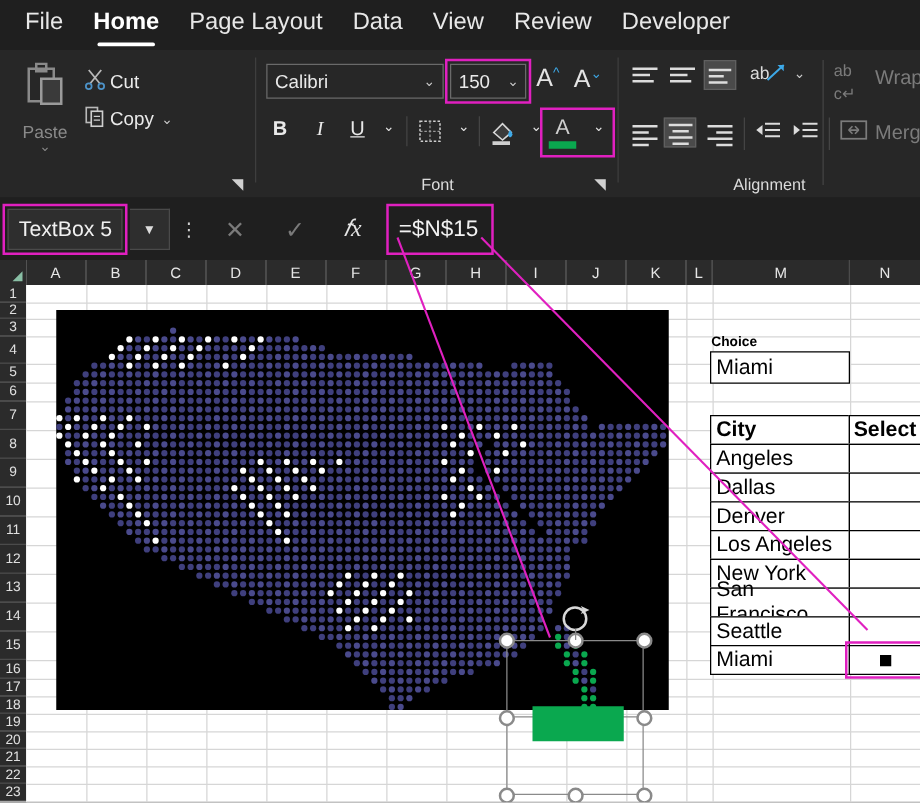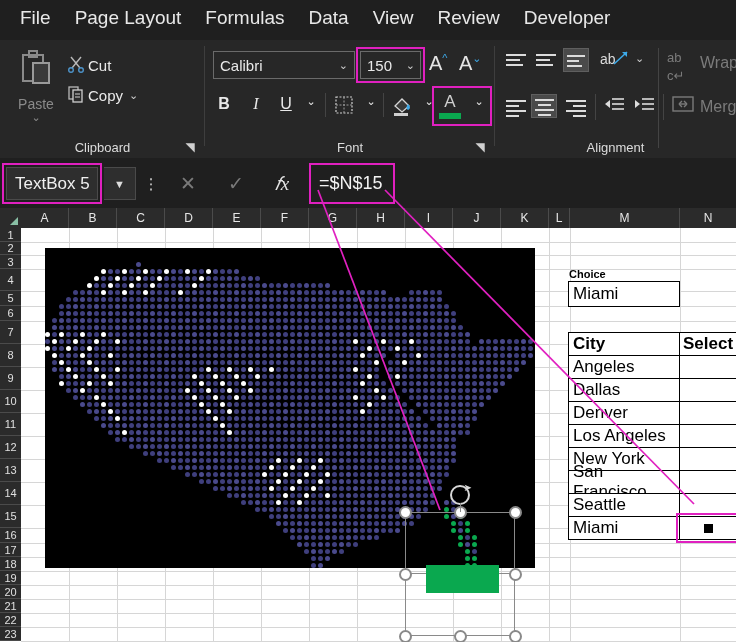--- a/index.html
+++ b/index.html
@@ -179,22 +179,22 @@
   
   .anno{ position:absolute; left:0; top:0; width:736px; height:642px; pointer-events:none; }
 </style>
 </head>
 <body>
 
 <div id="app">
 
   <div class="tabbar">
     <div class="tab">File</div>
+    <div class="tab active">Home</div>
     <div class="tab">Page Layout</div>
-    <div class="tab">Formulas</div>
     <div class="tab">Data</div>
     <div class="tab">View</div>
     <div class="tab">Review</div>
     <div class="tab">Developer</div>
   </div>
 
   <div class="ribbon">
 
     <div class="rgroup g-clip">
       <div class="paste">
@@ -226,21 +226,20 @@
             <rect x="6" y="5" width="9" height="12" fill="#2a2a2a" stroke="#cfcfcf" stroke-width="1.3"></rect>
             <line x1="8" y1="9" x2="13" y2="9" stroke="#cfcfcf" stroke-width="1"></line>
             <line x1="8" y1="12" x2="13" y2="12" stroke="#cfcfcf" stroke-width="1"></line>
           </svg>
         </span>
         <span>Copy</span>
         <span class="chev">⌄</span>
       </div>
 
 
-      <div class="glabel">Clipboard</div>
       <div class="launcher">◥</div>
       <div class="sep"></div>
     </div>
 
     <div class="rgroup g-font">
       <div class="fontbox">
         <span>Calibri</span>
         <span class="bchev">⌄</span>
       </div>
       <div class="sizebox hl">

